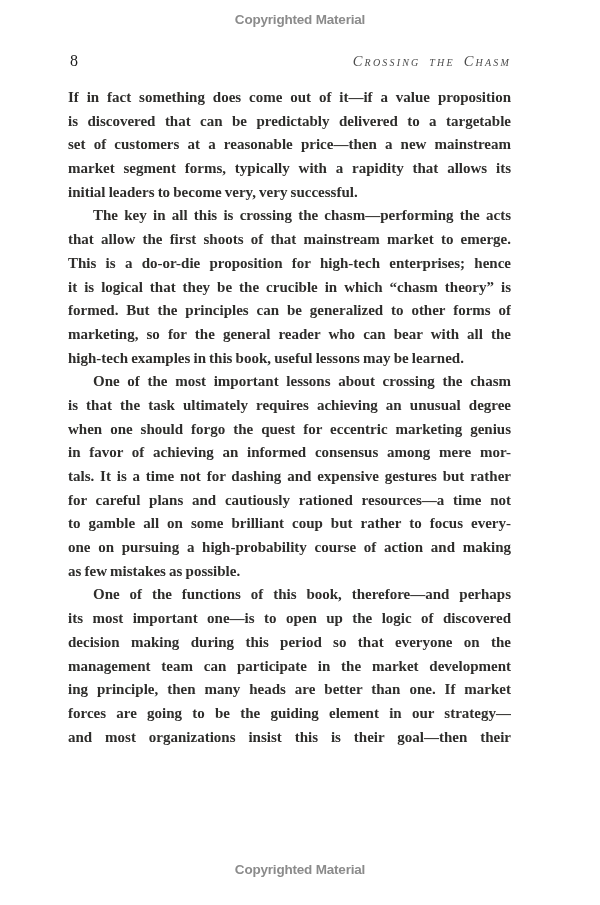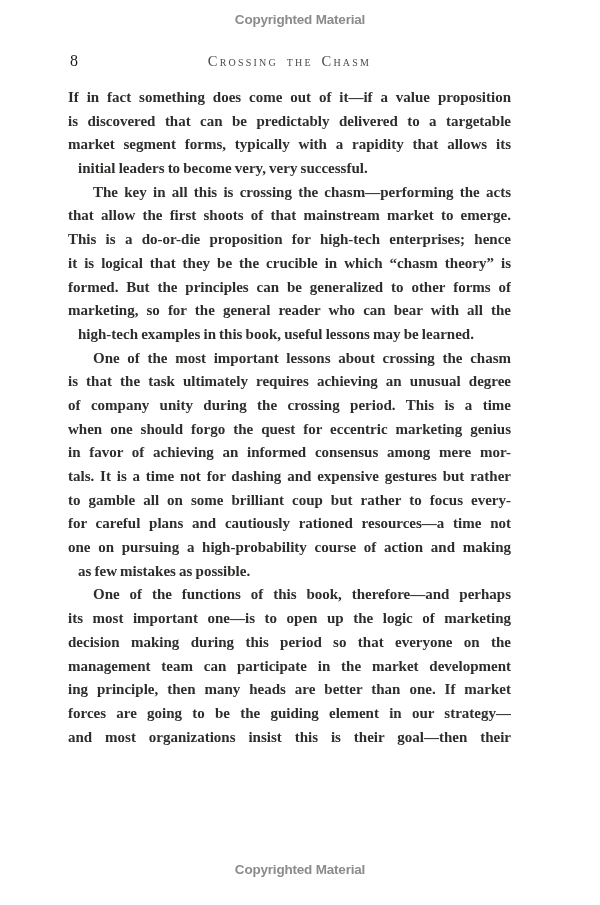--- a/index.html
+++ b/index.html
@@ -41,26 +41,27 @@
     left: 2px;
     top: 1px;
     font-size: 16px;
     color: var(--page-number, #1c1c1c);
   }
   .running-header {
     position: absolute;
     left: 0;
     right: 0;
     top: 2px;
-    text-align: center;
+    text-align: right;
     font-variant: small-caps;
     font-size: 14.5px;
     letter-spacing: 2.2px;
     word-spacing: 3px;
     color: var(--running-header, #4b4b4b);
+    font-style: italic;
   }
 
   .body-text {
     position: absolute;
     top: 86px;
     left: 68px;
     width: 443px;
     font-size: 15px;
     line-height: 23.7px;
     color: var(--body-text, #2e2d2b);
@@ -68,65 +69,65 @@
   }
   .para { margin: 0; padding: 0; }
   .line {
     height: 23.7px;
     overflow: hidden;
     text-align: justify;
     text-align-last: justify;
     word-spacing: -0.6px;
   }
   .line.firstline { text-indent: 25px; }
-  .line.endline { text-align-last: left; margin-left: 10px; }
+  .line.endline { text-align-last: left; }
 </style>
 </head>
 <body>
 
 <div class="page">
 
   <div class="watermark top">Copyrighted Material</div>
 
   <div class="header-row">
     <span class="page-number">8</span>
     <span class="running-header">Crossing the Chasm</span>
   </div>
 
   <main class="body-text">
       <div class="para">
         <div class="line">If in fact something does come out of it—if a value proposition</div>
         <div class="line">is discovered that can be predictably delivered to a targetable</div>
+        <div class="line">set of customers at a reasonable price—then a new mainstream</div>
         <div class="line">market segment forms, typically with a rapidity that allows its</div>
         <div class="line endline">initial leaders to become very, very successful.</div>
       </div>
       <div class="para">
         <div class="line firstline">The key in all this is crossing the chasm—performing the acts</div>
         <div class="line">that allow the first shoots of that mainstream market to emerge.</div>
         <div class="line">This is a do-or-die proposition for high-tech enterprises; hence</div>
         <div class="line">it is logical that they be the crucible in which “chasm theory” is</div>
         <div class="line">formed. But the principles can be generalized to other forms of</div>
         <div class="line">marketing, so for the general reader who can bear with all the</div>
         <div class="line endline">high-tech examples in this book, useful lessons may be learned.</div>
       </div>
       <div class="para">
         <div class="line firstline">One of the most important lessons about crossing the chasm</div>
         <div class="line">is that the task ultimately requires achieving an unusual degree</div>
-        <div class="line">of company unity during the crossing period. This is a time</div>
         <div class="line">when one should forgo the quest for eccentric marketing genius</div>
         <div class="line">in favor of achieving an informed consensus among mere mor-</div>
         <div class="line">tals. It is a time not for dashing and expensive gestures but rather</div>
+        <div class="line">for careful plans and cautiously rationed resources—a time not</div>
         <div class="line">to gamble all on some brilliant coup but rather to focus every-</div>
-        <div class="line">for careful plans and cautiously rationed resources—a time not</div>
         <div class="line">one on pursuing a high-probability course of action and making</div>
         <div class="line endline">as few mistakes as possible.</div>
       </div>
       <div class="para">
         <div class="line firstline">One of the functions of this book, therefore—and perhaps</div>
-        <div class="line">its most important one—is to open up the logic of marketing</div>
+        <div class="line">its most important one—is to open up the logic of discovered</div>
         <div class="line">decision making during this period so that everyone on the</div>
         <div class="line">management team can participate in the market development</div>
         <div class="line">ing principle, then many heads are better than one. If market</div>
         <div class="line">forces are going to be the guiding element in our strategy—</div>
         <div class="line">and most organizations insist this is their goal—then their</div>
       </div>
     </main>
 
   <div class="watermark bottom">Copyrighted Material</div>
 

